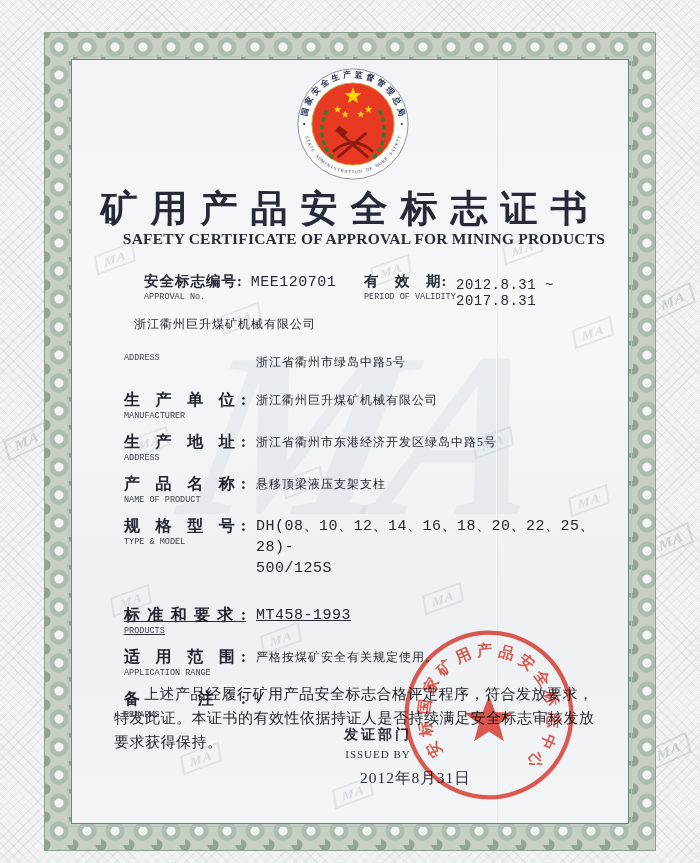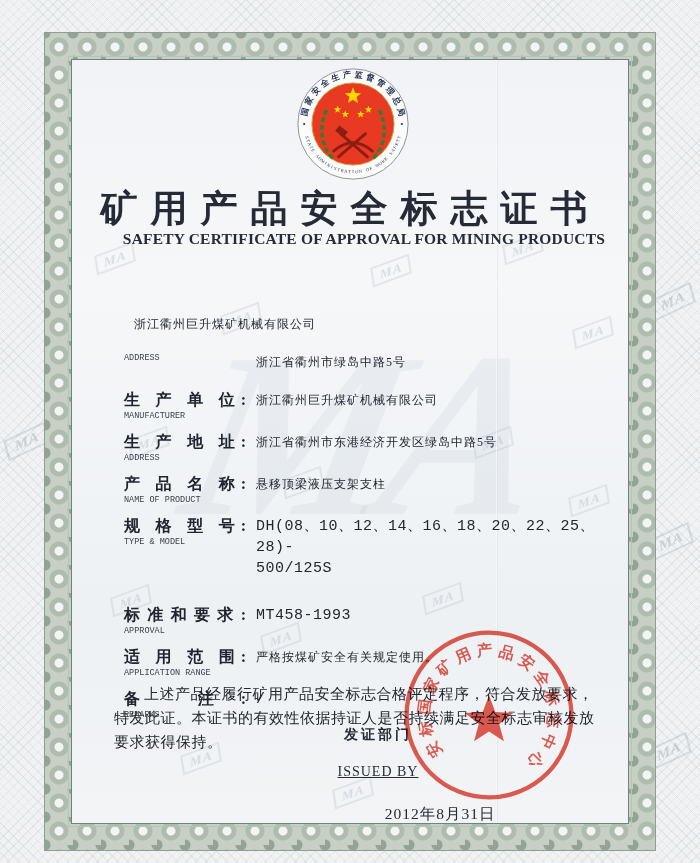--- a/index.html
+++ b/index.html
@@ -54,35 +54,35 @@
   .ap-cn{font-weight:bold;letter-spacing:1px;}
   .ap-en{font-family:"Liberation Mono","DejaVu Sans Mono",monospace;font-size:8.5px;color:#3a3f49;margin-top:1px;}
   .ap-left{position:absolute;left:72px;top:0;}
   .ap-num{font-weight:normal;letter-spacing:.5px;font-size:15px;margin-left:8px;}
   .ap-mid{position:absolute;left:292px;top:0;}
   .ap-validity{position:absolute;left:384px;top:5px;font-size:14px;letter-spacing:.5px;}
 
   
   .rows{position:absolute;left:52px;top:254px;width:488px;}
   .row{position:relative;display:flex;align-items:flex-start;margin-bottom:11px;min-height:27px;}
-  .row.gap{margin-top:26px;}
+  .row.gap{margin-top:26px;text-decoration:underline;}
   .lblwrap{width:122px;flex:0 0 122px;}
   .lbl{font-size:16px;font-weight:bold;letter-spacing:0;line-height:20px;
        text-align:justify;text-align-last:justify;color:#20242e;}
   .en{font-family:"Liberation Mono","DejaVu Sans Mono",monospace;font-size:8.5px;color:#3a3f49;margin-top:1px;letter-spacing:0;}
   .val{flex:1;padding-left:10px;font-size:12px;letter-spacing:1px;line-height:21px;color:#23262f;}
   .val.mono{font-family:"Liberation Mono","DejaVu Sans Mono",monospace;font-size:15px;letter-spacing:.5px;white-space:pre-line;}
 
   .statement{position:absolute;left:42px;top:622px;width:484px;font-size:15px;line-height:1.6;
              text-indent:2em;color:#23262f;letter-spacing:.5px;}
 
   .issued{position:absolute;left:250px;top:666px;width:112px;text-align:center;}
   .issued-cn{font-size:14px;font-weight:bold;letter-spacing:3px;}
-  .issued-en{font-size:14px;letter-spacing:1px;margin-top:20px;text-decoration:underline;}
-  .issue-date{position:absolute;left:288px;top:744px;width:160px;text-align:center;font-size:15.5px;letter-spacing:1px;}
+  .issued-en{font-size:11px;letter-spacing:1px;margin-top:4px;}
+  .issue-date{position:absolute;left:288px;top:708px;width:160px;font-size:15.5px;letter-spacing:1px;}
 
   .stamp{position:absolute;left:326px;top:564px;mix-blend-mode:multiply;}
 </style>
 </head>
 <body>
 
 <div class="page">
   <div class="cert">
 
     <span class="wm-outer" style="left:652px;top:290px;">MA</span>
@@ -182,20 +182,31 @@
               <polygon transform="translate(44,45) scale(0.45)" points="0,-9 2.23,-3.07 8.56,-2.78 3.61,1.17 5.29,7.28 0,3.8 -5.29,7.28 -3.61,1.17 -8.56,-2.78 -2.23,-3.07"></polygon>
               <polygon transform="translate(52,50) scale(0.45)" points="0,-9 2.23,-3.07 8.56,-2.78 3.61,1.17 5.29,7.28 0,3.8 -5.29,7.28 -3.61,1.17 -8.56,-2.78 -2.23,-3.07"></polygon>
               <polygon transform="translate(68,50) scale(0.45)" points="0,-9 2.23,-3.07 8.56,-2.78 3.61,1.17 5.29,7.28 0,3.8 -5.29,7.28 -3.61,1.17 -8.56,-2.78 -2.23,-3.07"></polygon>
               <polygon transform="translate(76,45) scale(0.45)" points="0,-9 2.23,-3.07 8.56,-2.78 3.61,1.17 5.29,7.28 0,3.8 -5.29,7.28 -3.61,1.17 -8.56,-2.78 -2.23,-3.07"></polygon>
             </g>
           </svg>
 
           <div class="title">矿用产品安全标志证书</div>
           <div class="subtitle">SAFETY CERTIFICATE OF APPROVAL FOR MINING PRODUCTS</div>
 
+          <div class="approval">
+            <div class="ap-left">
+              <div class="ap-cn"><span>安全标志编号:</span><span class="ap-num mono">MEE120701</span></div>
+              <div class="ap-en">APPROVAL No.</div>
+            </div>
+            <div class="ap-mid">
+              <div class="ap-cn">有　效　期:</div>
+              <div class="ap-en">PERIOD OF VALIDITY</div>
+            </div>
+            <div class="ap-validity mono">2012.8.31 ~ 2017.8.31</div>
+          </div>
 
           <div class="rows">
             <div class="row">
               <div class="val">浙江衢州巨升煤矿机械有限公司</div>
             </div>
             <div class="row">
               <div class="lblwrap">
                   <div class="en">ADDRESS</div>
                 </div>
               <div class="val">浙江省衢州市绿岛中路5号</div>
@@ -225,21 +236,21 @@
               <div class="lblwrap">
                   <div class="lbl">规 格 型 号:</div>
                   <div class="en">TYPE &amp; MODEL</div>
                 </div>
               <div class="val mono">DH(08、10、12、14、16、18、20、22、25、28)-
 500/125S</div>
             </div>
             <div class="row gap">
               <div class="lblwrap">
                   <div class="lbl">标准和要求:</div>
-                  <div class="en">APPROVAL</div>
+                  <div class="en">PRODUCTS</div>
                 </div>
               <div class="val mono">MT458-1993</div>
             </div>
             <div class="row">
               <div class="lblwrap">
                   <div class="lbl">适 用 范 围:</div>
                   <div class="en">APPLICATION RANGE</div>
                 </div>
               <div class="val">严格按煤矿安全有关规定使用。</div>
             </div>

